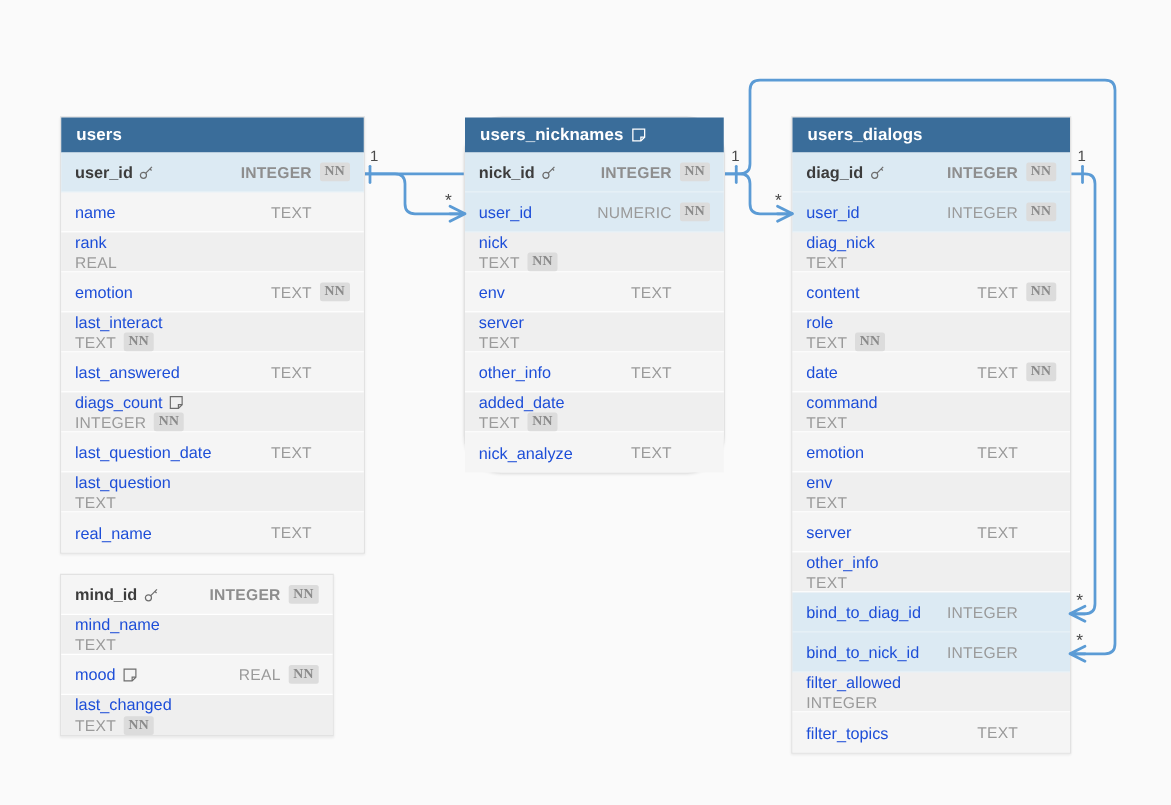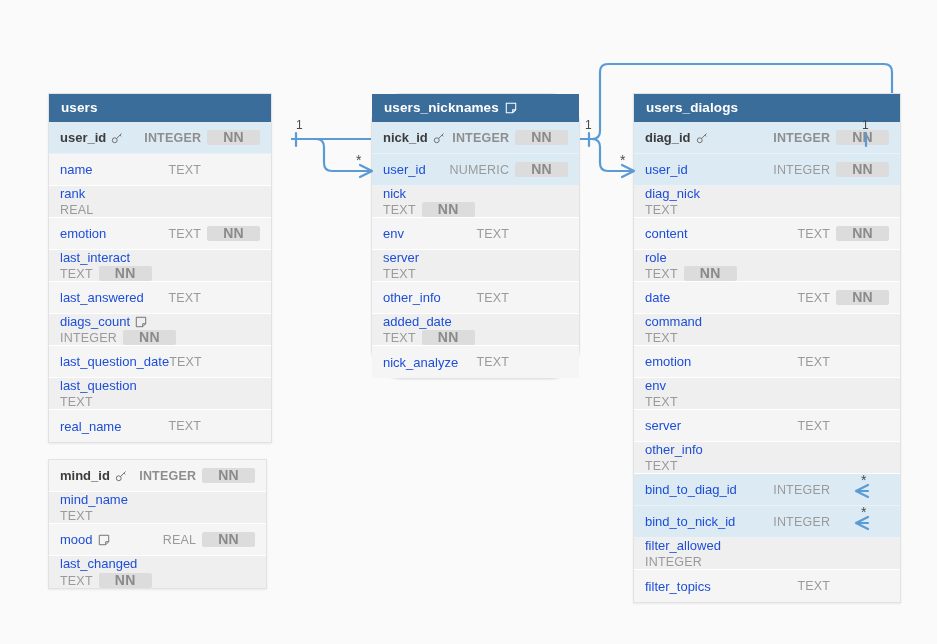--- a/index.html
+++ b/index.html
@@ -102,26 +102,27 @@
   }
   .col-type {
     color: #9a9a9a;
     font-size: 12.5px;
     letter-spacing: 0.2px;
   }
   .tbl-row.pk .col-type { color: #8e8e8e; font-weight: bold; }
   .nn-badge {
     background: #dcdcdc;
     color: #8a8a8a;
-    font-size: 14px;
+    font-size: 11px;
     font-weight: bold;
-    padding: 1px 16px;
+    padding: 1px 4px;
     border-radius: 2px;
     line-height: 13px;
     letter-spacing: 0.3px;
+    font-family: Liberation Serif, serif;
   }
   .nn-badge.empty { background: transparent; color: transparent; }
 
   
   .icon { display: inline-flex; align-items: center; }
   .key-icon svg  { display: block; }
   .note-icon svg { display: block; }
 </style>
 </head>
 <body>
@@ -134,21 +135,21 @@
       <path d="M292,139 L316,139 Q324,139 324,147 L324,163 Q324,171 332,171 L372,171"></path>
 
       <path d="M292,139 L592,139 Q600,139 600,147 L600,163 Q600,171 608,171 L634,171"></path>
 
       <path d="M580,139 L592,139 Q600,139 600,131 L600,72 Q600,64 608,64 L884,64 Q892,64 892,72 L892,515 Q892,523 884,523 L858,523"></path>
 
       <path d="M857,139 L868,139 Q876,139 876,147 L876,483 Q876,491 868,491 L858,491"></path>
     </g>
   </svg>
 
-  <div class="table-card" style="left:48px; top:93px; width:224px;">
+  <div class="table-card" style="left:48px; top:93px; width:244px;">
     <div class="tbl-header">
       <span class="tbl-title">users</span>
     </div>
     <div>
 
       <div class="tbl-row hl pk">
         <span class="col-name">
           <span>user_id</span>
           <span class="icon key-icon">
             <svg width="13" height="13" viewBox="0 0 16 16">
@@ -389,21 +390,21 @@
         <span class="col-name">nick_analyze</span>
         <span class="col-meta">
           <span class="col-type">TEXT</span>
           <span class="nn-badge empty">NN</span>
         </span>
       </div>
 
     </div>
   </div>
 
-  <div class="table-card" style="left:633px; top:93px; width:268px;">
+  <div class="table-card" style="left:633px; top:93px; width:224px;">
     <div class="tbl-header">
       <span class="tbl-title">users_dialogs</span>
     </div>
     <div>
 
       <div class="tbl-row hl pk">
         <span class="col-name">
           <span>diag_id</span>
           <span class="icon key-icon">
             <svg width="13" height="13" viewBox="0 0 16 16">

